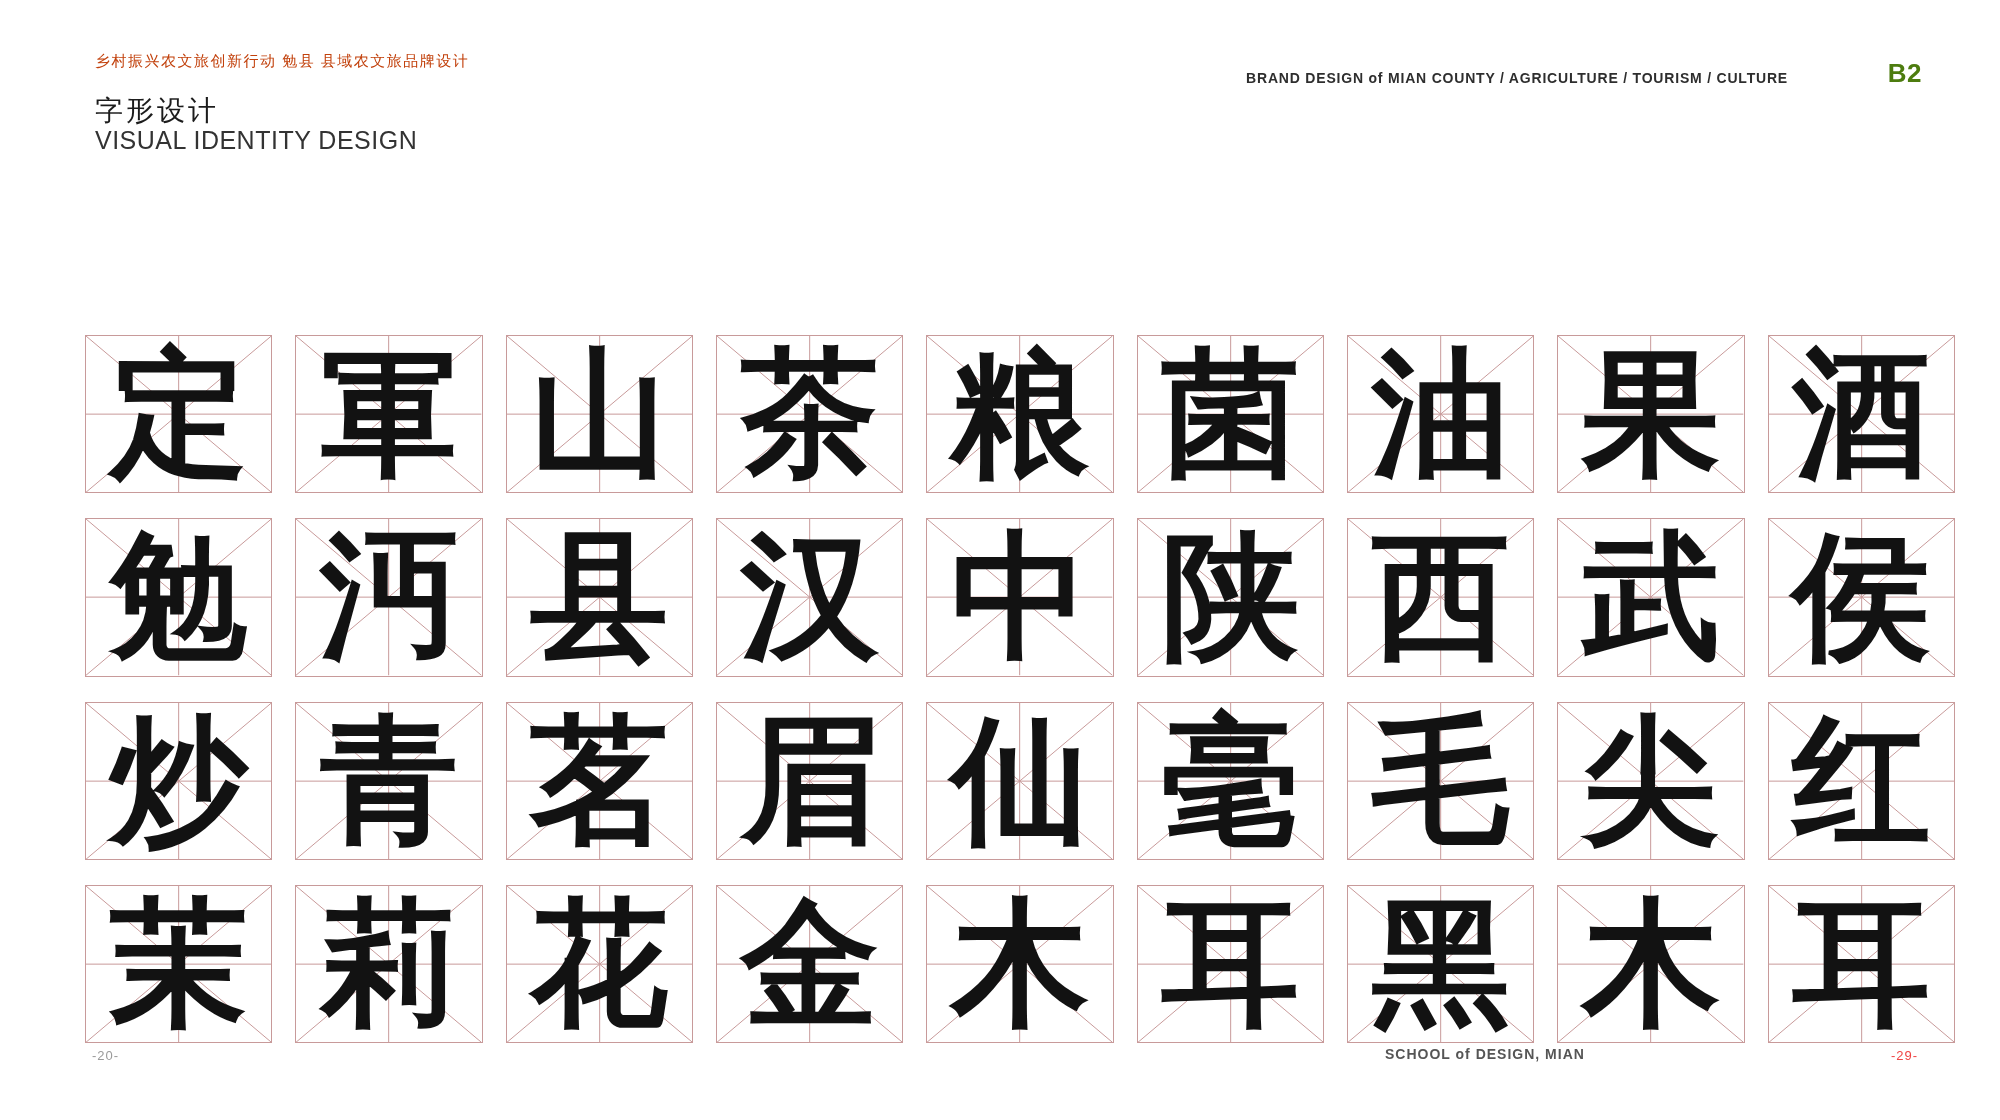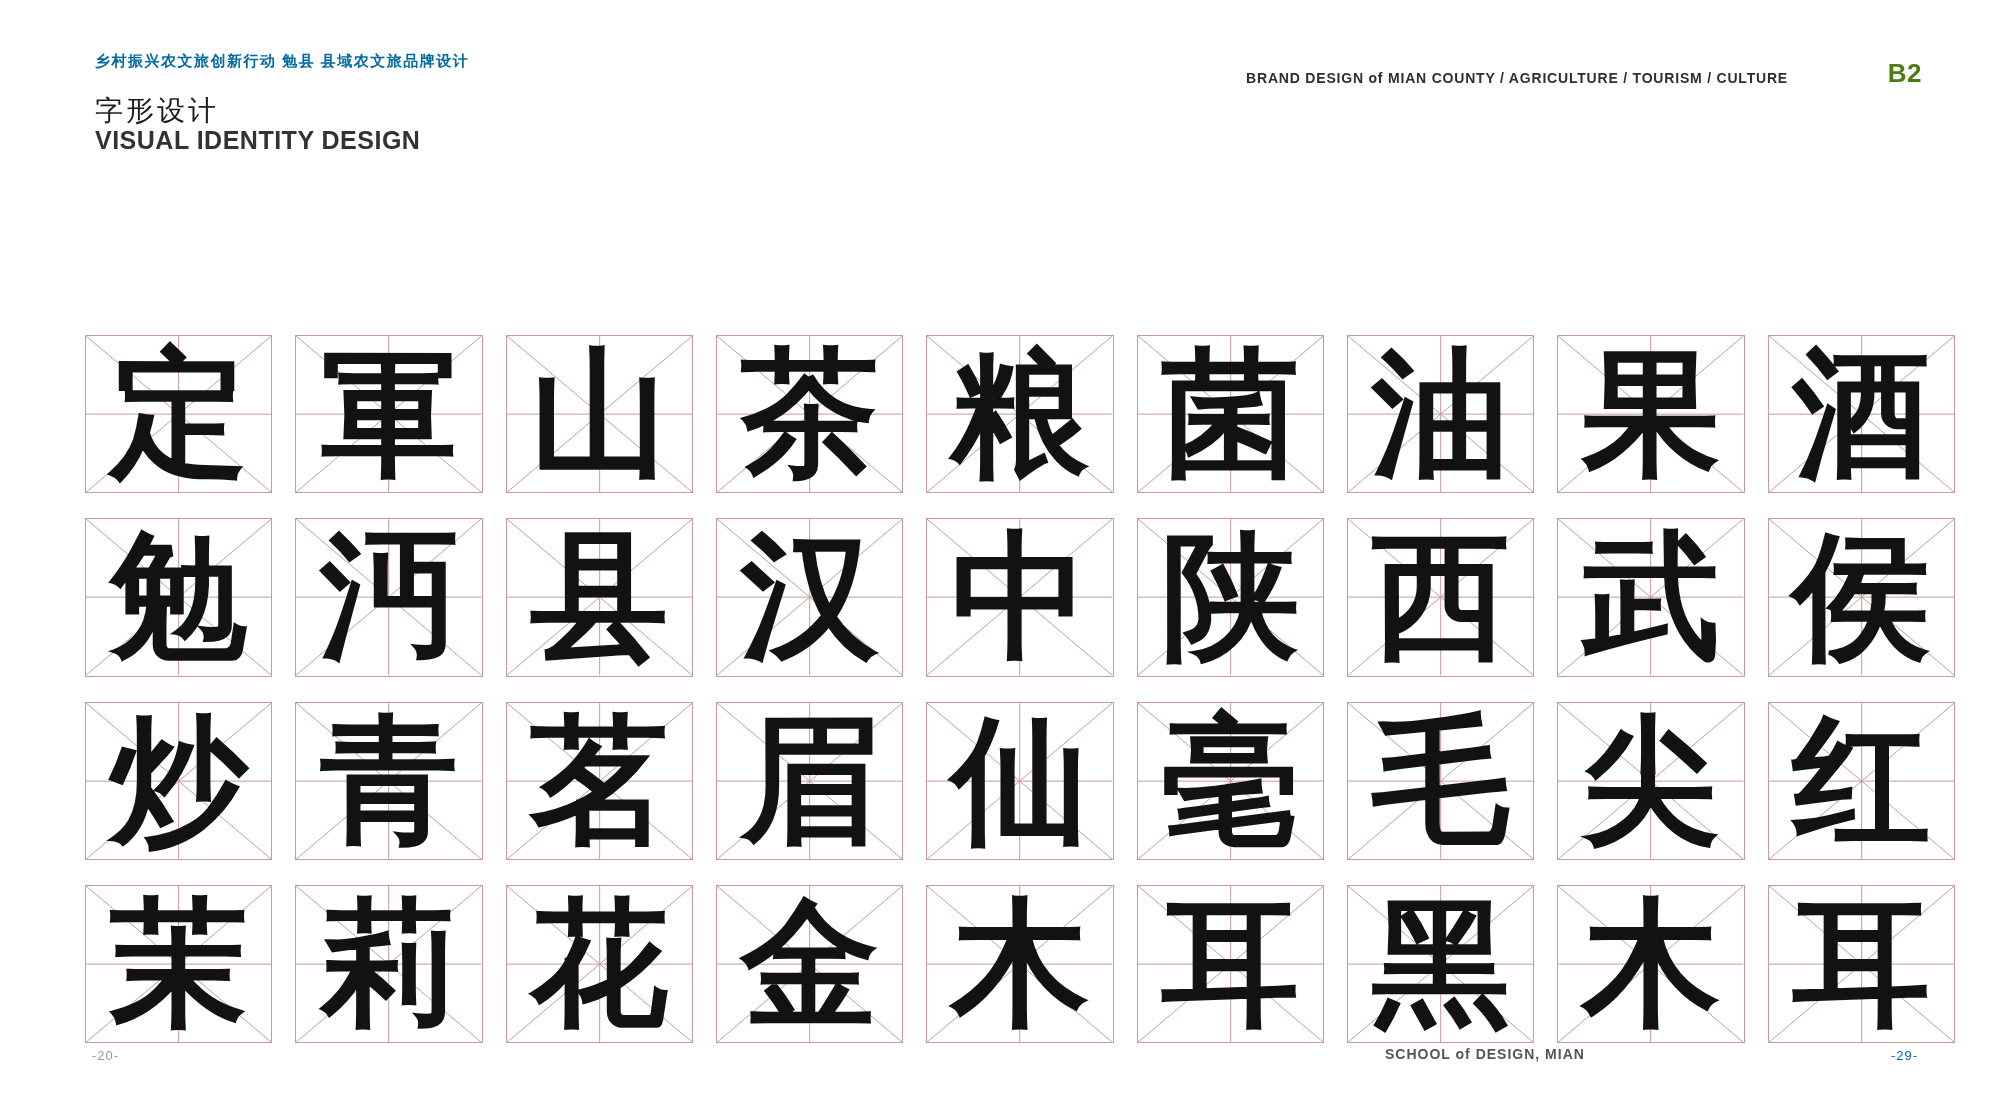--- a/index.html
+++ b/index.html
@@ -5,39 +5,39 @@
   html,body{margin:0;padding:0;}
   body{
     width:2000px;height:1120px;position:relative;overflow:hidden;
     background:#ffffff;
     font-family:"Liberation Sans","DejaVu Sans",sans-serif;
     color:#222;
   }
   
   .hdr-cn{
     position:absolute;left:95px;top:52px;
-    font-size:15px;font-weight:700;letter-spacing:1.5px;color:#0369a1;
+    font-size:15px;font-weight:400;letter-spacing:1.5px;color:#c2410c;
     white-space:nowrap;
   }
   .hdr-en{
     position:absolute;top:70px;right:212px;
     font-size:14px;font-weight:700;letter-spacing:.8px;color:#2e2e2e;
     white-space:nowrap;
   }
   .page-code{
     position:absolute;top:58px;right:78px;
     font-size:26px;font-weight:800;color:#4d7c0f;letter-spacing:.5px;
   }
   .title-cn{
     position:absolute;left:95px;top:92px;
     font-size:28px;font-weight:400;letter-spacing:3px;color:#1c1c1c;
   }
   .title-en{
     position:absolute;left:95px;top:126px;
-    font-size:25px;font-weight:700;letter-spacing:.5px;color:#333;
+    font-size:25px;font-weight:400;letter-spacing:.5px;color:#333;
     white-space:nowrap;
   }
   
   .glyph-grid{
     position:absolute;left:85px;top:335px;width:1870px;height:708px;
     display:grid;
     grid-template-columns:repeat(9,1fr);
     grid-template-rows:repeat(4,1fr);
     column-gap:23px;row-gap:25px;
   }
@@ -66,21 +66,21 @@
     position:absolute;left:92px;top:1048px;
     font-size:13px;color:#9a9a9a;letter-spacing:1px;
   }
   .foot-credit{
     position:absolute;left:1385px;top:1046px;
     font-size:14px;font-weight:700;color:#555;letter-spacing:1px;
     white-space:nowrap;
   }
   .foot-right{
     position:absolute;right:82px;top:1048px;
-    font-size:13px;color:#0369a1;letter-spacing:1px;
+    font-size:13px;color:#ef4444;letter-spacing:1px;
   }
 </style>
 </head>
 <body style="background: rgb(255, 255, 255);">
 
 <div class="hdr-cn">乡村振兴农文旅创新行动 勉县 县域农文旅品牌设计</div>
 <div class="hdr-en">BRAND DESIGN of MIAN COUNTY / AGRICULTURE / TOURISM / CULTURE</div>
 <div class="page-code">B2</div>
 
 <div class="title-cn">字形设计</div>

